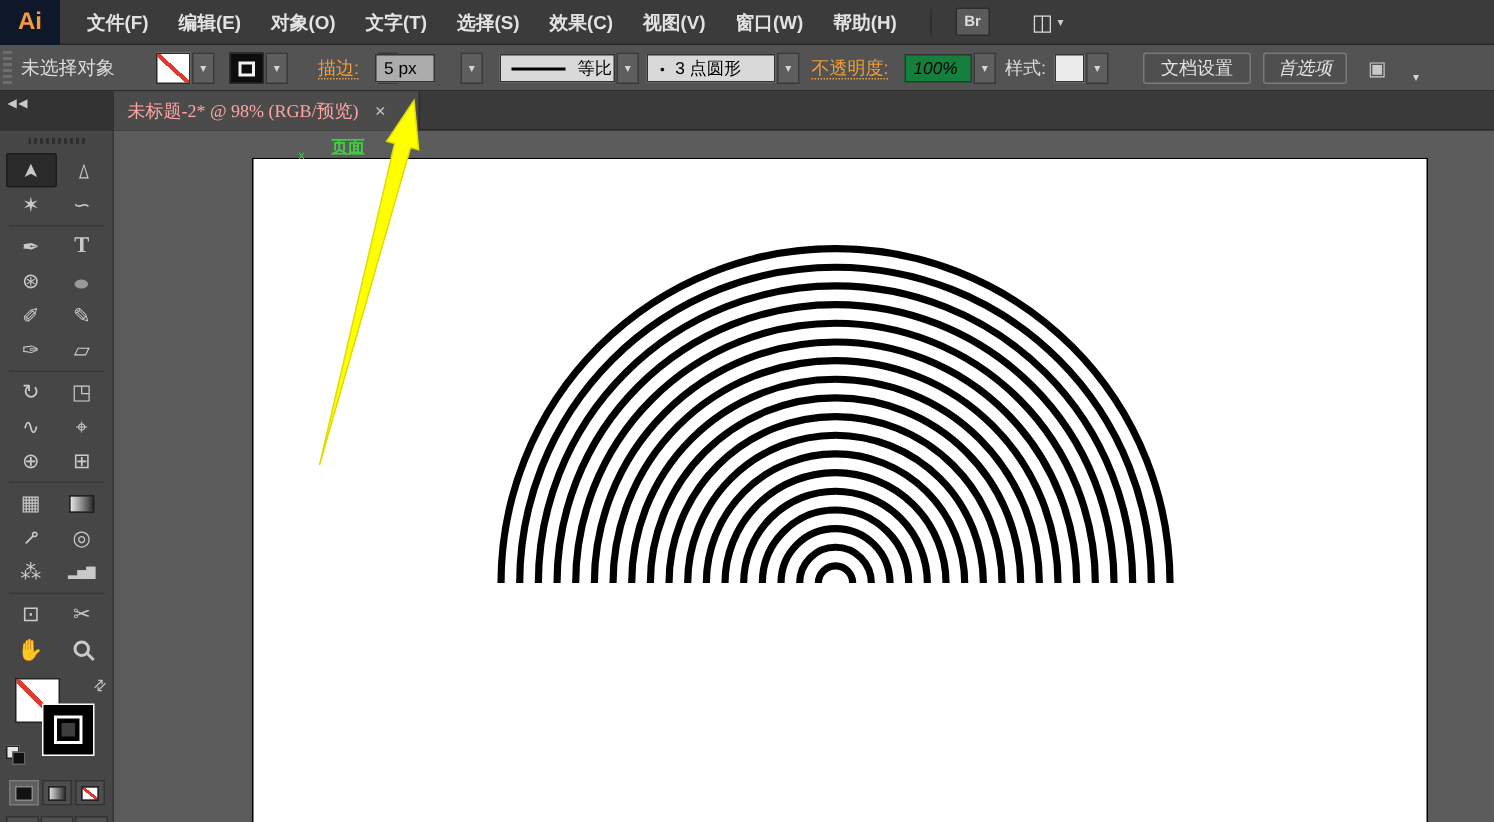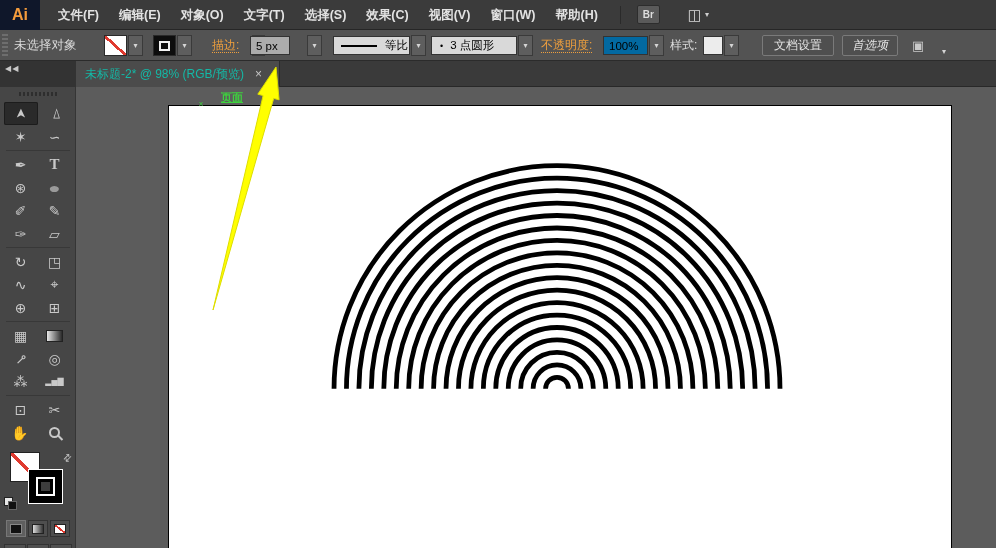--- a/index.html
+++ b/index.html
@@ -34,21 +34,21 @@
   .profile-line { width:36px; height:2px; background:#000; margin:0 8px 0 7px; }
   .bullet { font-size:9px; margin:0 7px 0 8px; }
   .gray-btn { top:5px; height:21px; background:#4f4f4f; border:1px solid #7a7a7a; border-radius:2px; color:#e3e3e3; font-size:12px; display:flex; align-items:center; justify-content:center; }
   .sim-icon { left:912px; top:8px; color:#c9c9c9; font-size:13px; }
   .end-caret { left:938px; top:11px; }
 
   
   .tabrow { position:absolute; left:0; top:61px; width:996px; height:26px; background:#3a3a3a; border-bottom:1px solid #282828; z-index:10; }
   .panel-collapse { position:absolute; left:0; top:0; width:76px; height:26px; background:#333; color:#c9c9c9; font-size:8px; padding:3px 0 0 5px; letter-spacing:1px; }
   .doc-tab { position:absolute; left:76px; top:0; width:204px; height:26px; background:#4b4b4b; border-right:1px solid #2c2c2c; display:flex; align-items:center; }
-  .doc-tab .title { color:#14b8a6; font-size:12px; padding-left:9px; white-space:nowrap; }
+  .doc-tab .title { color:#fca5a5; font-size:12px; padding-left:9px; white-space:nowrap;font-family:Liberation Serif, serif; }
   .doc-tab .close { margin-left:8px; color:#c4c4c4; font-size:12px; line-height:12px; padding:0 3px; }
 
   
   .toolpanel { position:absolute; left:0; top:87px; width:76px; height:461px; background:#464646; border-right:1px solid #353535; z-index:9; overflow:hidden; }
   .panel-grip { width:38px; height:4px; margin:5px auto 6px; background:repeating-linear-gradient(to right,#2e2e2e 0 2px,transparent 2px 4px); }
   .tools { display:flex; flex-wrap:wrap; justify-content:center; width:72px; margin:0 auto; }
   .tool-btn { width:34px; height:23px; display:flex; align-items:center; justify-content:center; color:#c9c9c9; font-size:14px; border-radius:2px; }
   .tool-btn.selected { background:#2a2a2a; box-shadow:inset 0 0 0 1px #1c1c1c; }
   .tool-sep { width:64px; height:1px; background:#383838; margin:2px 0; }
   .tool-btn span { display:inline-block; }
@@ -154,21 +154,21 @@
 
   <div class="combo-light" style="left:431px; width:86px;" data-name="brush-definition-combo">
     <span class="bullet" data-name="brush-dot-icon">•</span>
     <span data-name="brush-label">3 点圆形</span>
   </div>
   <div class="dd" style="left:518px;" data-name="brush-dropdown">
       <span data-name="chevron-down-icon">▾</span>
     </div>
 
   <div class="orange-label" style="left:541px;" data-name="opacity-panel-link">不透明度:</div>
-  <div class="field" style="left:603px; width:45px; background:#0369a1;" data-name="opacity-field">100%</div>
+  <div class="field" style="left:603px; width:45px; background:#15803d;font-style:italic;" data-name="opacity-field">100%</div>
   <div class="dd" style="left:649px;" data-name="opacity-dropdown">
       <span data-name="chevron-down-icon">▾</span>
     </div>
 
   <div class="status-text" style="left:670px; font-size:12px;" data-name="style-label">样式:</div>
   <div class="combo-light" style="left:703px; width:20px; background:#ececec;" data-name="style-swatch"></div>
   <div class="dd" style="left:724px;" data-name="style-dropdown">
       <span data-name="chevron-down-icon">▾</span>
     </div>
 

